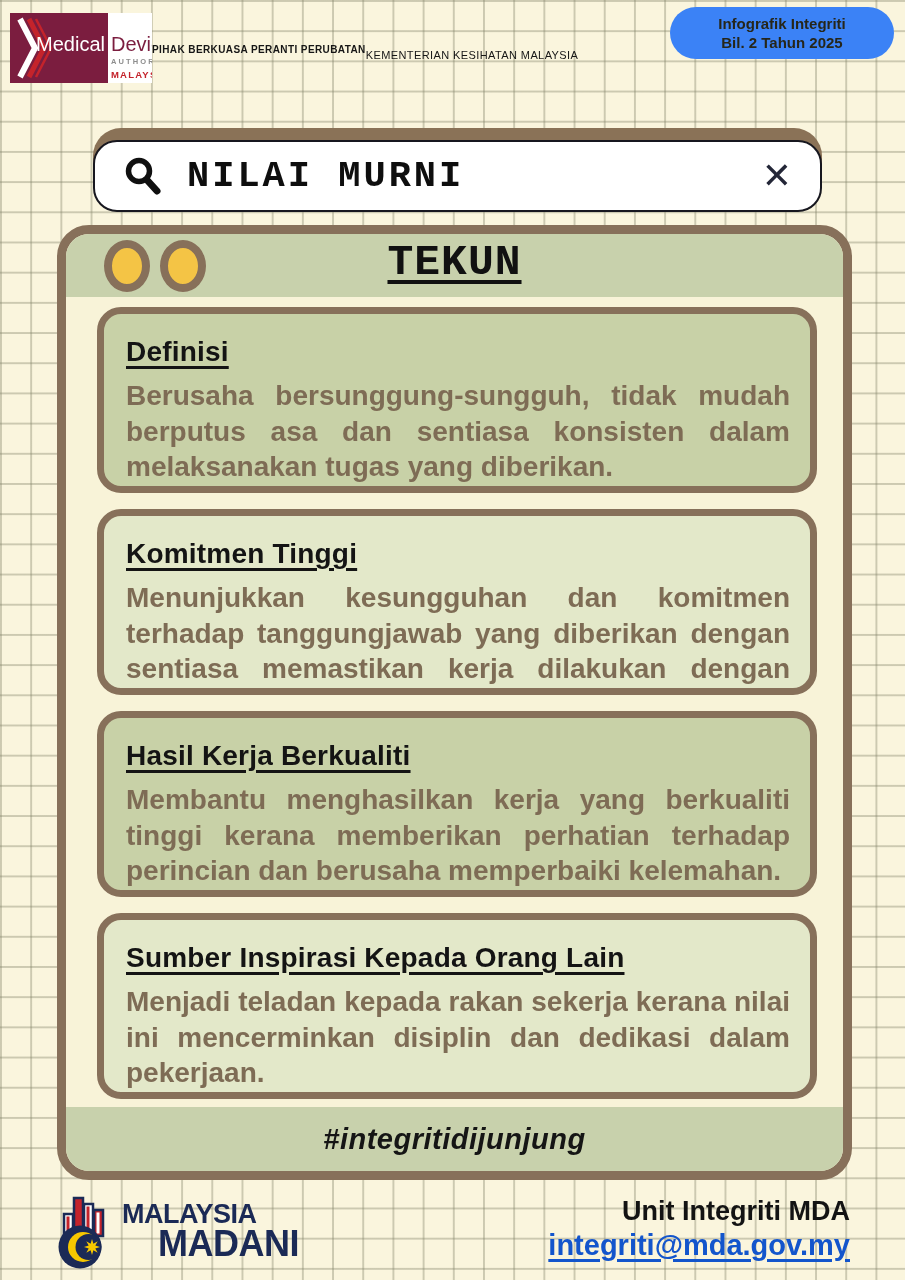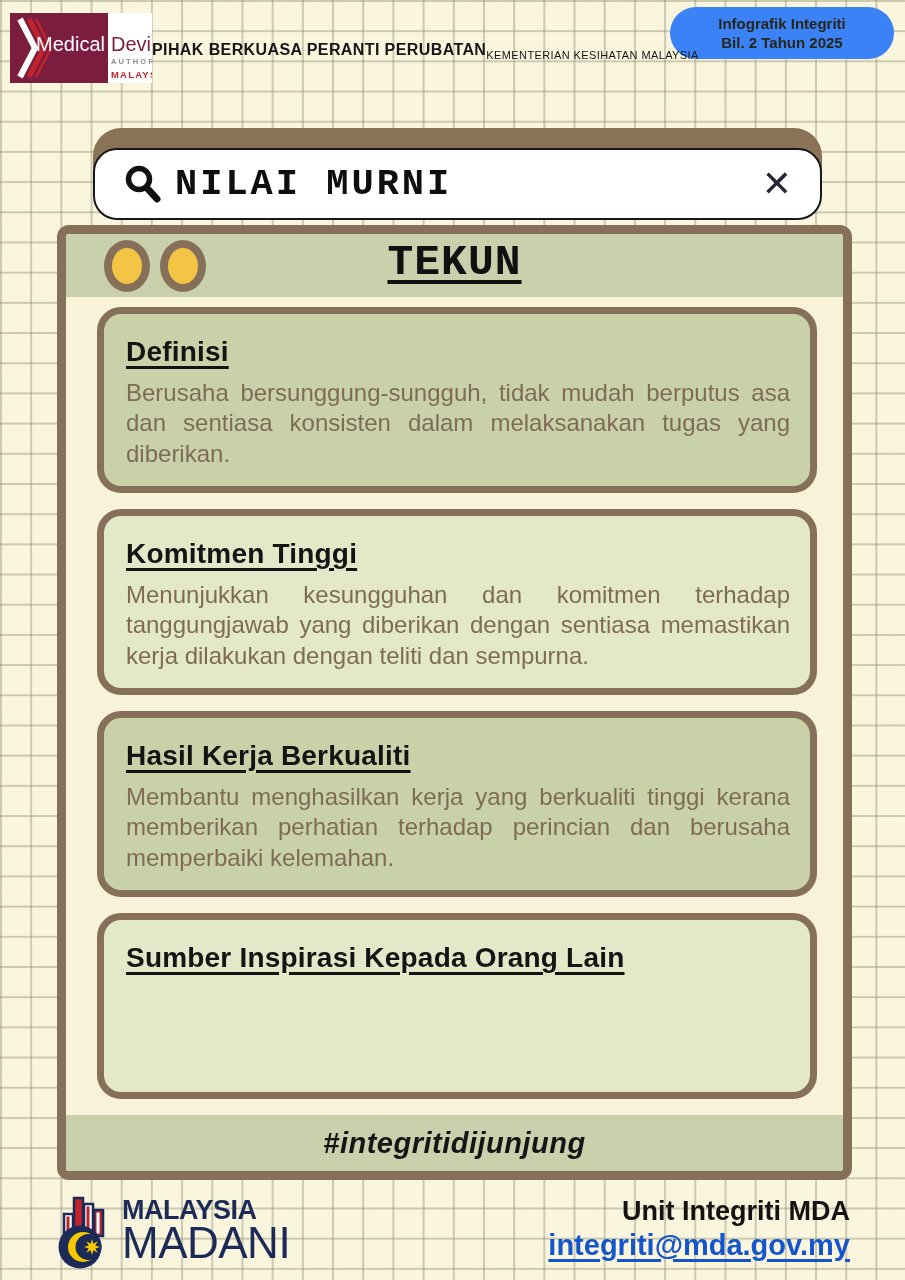--- a/index.html
+++ b/index.html
@@ -22,48 +22,48 @@
     display:flex; flex-direction:column; align-items:center; justify-content:center;
     color:#26261a; font-weight:bold; font-size:15px; line-height:1.3;
     text-align:center;
   }
 
   
   .logo-wrap {
     position:absolute; left:0; top:8px; width:100%;
     display:flex; flex-direction:row; align-items:center;
   }
-  .mda-sub1 { margin-top:3px; font-size:16px; font-weight:bold; color:#161616; letter-spacing:.4px; }
+  .mda-sub1 { margin-top:3px; font-size:10px; font-weight:bold; color:#161616; letter-spacing:.4px; }
   .mda-sub2 { margin-top:13px; font-size:11px;   font-weight:normal; color:#161616; letter-spacing:.4px; }
 
   
   .search-back {
     position:absolute; left:93px; top:128px; width:729px; height:76px;
     background:#8a7257; border-radius:28px;
   }
   .search-bar {
     position:absolute; left:93px; top:140px; width:729px; height:72px;
     background:#ffffff; border:2.5px solid #17171f; border-radius:24px;
-    display:flex; align-items:center; padding:0 28px; gap:12px;margin-top:8px;
+    display:flex; align-items:center; padding:0 28px; gap:24px;
   }
   .search-text {
     flex:1;
     font-family:"Liberation Mono", monospace;
     font-weight:bold; font-size:37px; letter-spacing:3px; color:#0e0e0e;
     white-space:nowrap;
   }
   .close-x {
     font-size:36px; font-weight:bold; color:#232637; line-height:1;
     font-family:"DejaVu Sans", sans-serif; cursor:pointer;
   }
 
   
   .main-card {
     position:absolute; left:57px; top:225px; width:795px; height:955px;
-    background:#f8f3d8; border:9px solid #87705a; border-radius:12px;
+    background:#f8f3d8; border:9px solid #87705a; border-radius:32px;
     display:flex; flex-direction:column; overflow:hidden;
   }
   .card-header {
     position:relative; height:63px; background:#c8d1ac; flex:0 0 auto;
   }
   .dots { position:absolute; left:38px; top:6px; display:flex; gap:10px; }
   .dot {
     width:46px; height:52px; border-radius:50%;
     background:#f4c445; border:8px solid #87705a;
   }
@@ -83,36 +83,36 @@
     padding:12px 20px 16px 22px; height:186px; overflow:hidden;
   }
   .info-card.sage  { background:#c8d1a7; }
   .info-card.light { background:#e3e8c9; }
   .info-heading {
     font-size:28px; font-weight:bold; color:#141414; letter-spacing:.2px;
     text-decoration:underline; text-decoration-thickness:2.5px; text-underline-offset:5px;
     margin:10px 0 10px 0;
   }
   .info-body {
-    font-size:24px; color:#7e6c55; line-height:1.27; font-weight:normal;
+    font-size:28px; color:#7e6c55; line-height:1.27; font-weight:bold;
     text-align:justify;
   }
   .card-footer {
-    margin-top:auto; height:56px; background:#c8d1ac; flex:0 0 auto;
+    margin-top:auto; height:64px; background:#c8d1ac; flex:0 0 auto;
     display:flex; align-items:center; justify-content:center;
   }
   .hashtag {
     font-size:29px; font-weight:bold; font-style:italic; color:#151515; letter-spacing:.5px;
   }
 
   
   .madani { position:absolute; left:56px; top:1192px; display:flex; align-items:center; }
   .madani-text { margin-left:6px; color:#1b2a56; line-height:.92; }
   .madani-l1 { font-size:27px; font-weight:bold; letter-spacing:-.5px; }
-  .madani-l2 { font-size:44px; font-weight:normal; letter-spacing:-.5px; }
+  .madani-l2 { font-size:36px; font-weight:bold; letter-spacing:-.5px;padding-left:36px; }
 
   .contact { position:absolute; right:55px; top:1196px; text-align:right; }
   .contact-unit  { font-size:27px; font-weight:bold; color:#131313; }
   .contact-email {
     display:inline-block; margin-top:2px;
     font-size:29px; font-weight:bold; color:#1355cc;
     text-decoration:underline; text-decoration-thickness:3px; text-underline-offset:4px;
     cursor:pointer;
   }
 </style>
@@ -167,20 +167,21 @@
     <div class="info-card light">
       <div class="info-heading">Komitmen Tinggi</div>
       <div class="info-body">Menunjukkan kesungguhan dan komitmen terhadap tanggungjawab yang diberikan dengan sentiasa memastikan kerja dilakukan dengan teliti dan sempurna.</div>
     </div>
     <div class="info-card sage">
       <div class="info-heading">Hasil Kerja Berkualiti</div>
       <div class="info-body">Membantu menghasilkan kerja yang berkualiti tinggi kerana memberikan perhatian terhadap perincian dan berusaha memperbaiki kelemahan.</div>
     </div>
     <div class="info-card light">
       <div class="info-heading">Sumber Inspirasi Kepada Orang Lain</div>
+      <div class="info-body">Menjadi teladan kepada rakan sekerja kerana nilai ini mencerminkan disiplin dan dedikasi dalam pekerjaan.</div>
     </div>
   </div>
 
   <div class="card-footer">
     <div class="hashtag">#integritidijunjung</div>
   </div>
 </div>
 
 <div class="madani">
   <svg width="60" height="78" viewBox="0 0 60 78">

